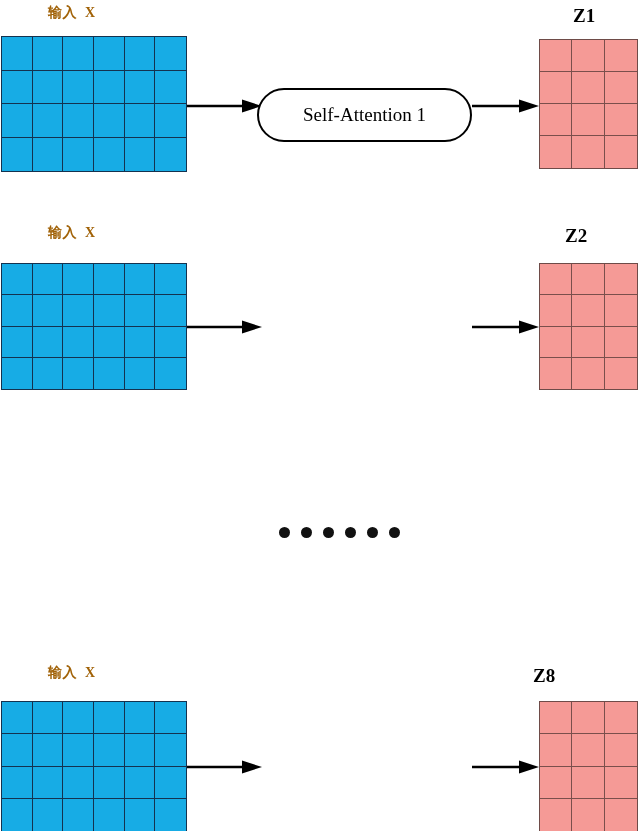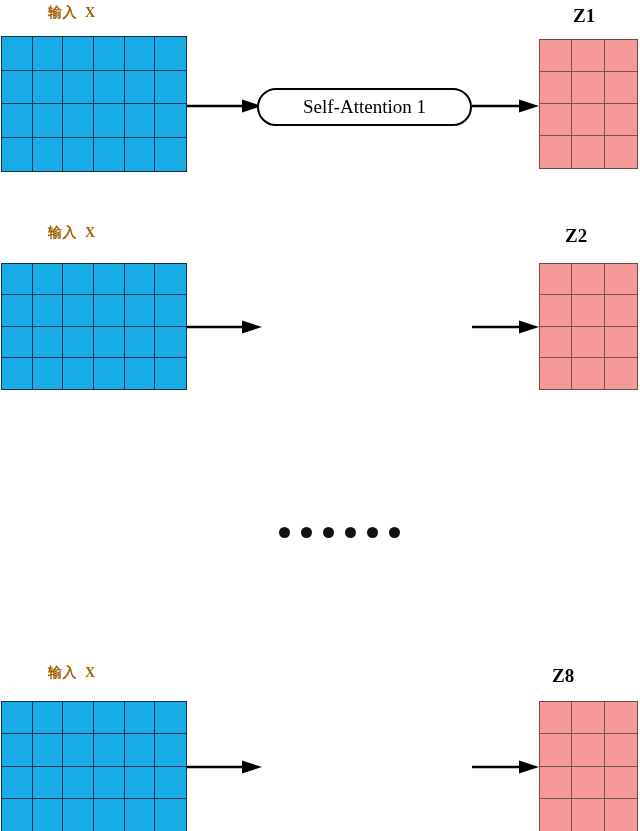--- a/index.html
+++ b/index.html
@@ -154,21 +154,21 @@
         <div class="cell" style="border-right: none; border-bottom: none;"></div>
       </div>
 
     <div class="arrow" style="left:187px; top:99px; width:75px;">
       <svg width="75" height="14" viewBox="0 0 75 14">
         <line x1="0" y1="7" x2="58" y2="7" stroke="#000" stroke-width="2.6"></line>
         <polygon points="55,0.5 75,7 55,13.5" fill="#000"></polygon>
       </svg>
     </div>
 
-    <div class="capsule" style="left:257px; top:88px; width:215px; height:38px;">Self-Attention 1</div>
+    <div class="capsule" style="left:257px; top:88px; width:215px; height:54px;">Self-Attention 1</div>
 
     <div class="arrow" style="left:472px; top:99px; width:67px;">
       <svg width="67" height="14" viewBox="0 0 67 14">
         <line x1="0" y1="7" x2="50" y2="7" stroke="#000" stroke-width="2.6"></line>
         <polygon points="47,0.5 67,7 47,13.5" fill="#000"></polygon>
       </svg>
     </div>
 
     <div class="output-label" style="left:565px; top:6px;margin-left:8px;">Z1</div>
 
@@ -298,21 +298,21 @@
     </div>
 
 
     <div class="arrow" style="left:472px; top:100px; width:67px;">
       <svg width="67" height="14" viewBox="0 0 67 14">
         <line x1="0" y1="7" x2="50" y2="7" stroke="#000" stroke-width="2.6"></line>
         <polygon points="47,0.5 67,7 47,13.5" fill="#000"></polygon>
       </svg>
     </div>
 
-    <div class="output-label" style="left:552px; top:6px;">Z8</div>
+    <div class="output-label" style="left:533px; top:6px;">Z8</div>
 
     <div class="matrix matrix-output" style="left: 539px; top: 41px; width: 99px; height: 131px; grid-template-columns: repeat(3, 1fr); grid-template-rows: repeat(4, 1fr);">
         <div class="cell"></div>
         <div class="cell"></div>
         <div class="cell" style="border-right: none;"></div>
         <div class="cell"></div>
         <div class="cell"></div>
         <div class="cell" style="border-right: none;"></div>
         <div class="cell"></div>
         <div class="cell"></div>

